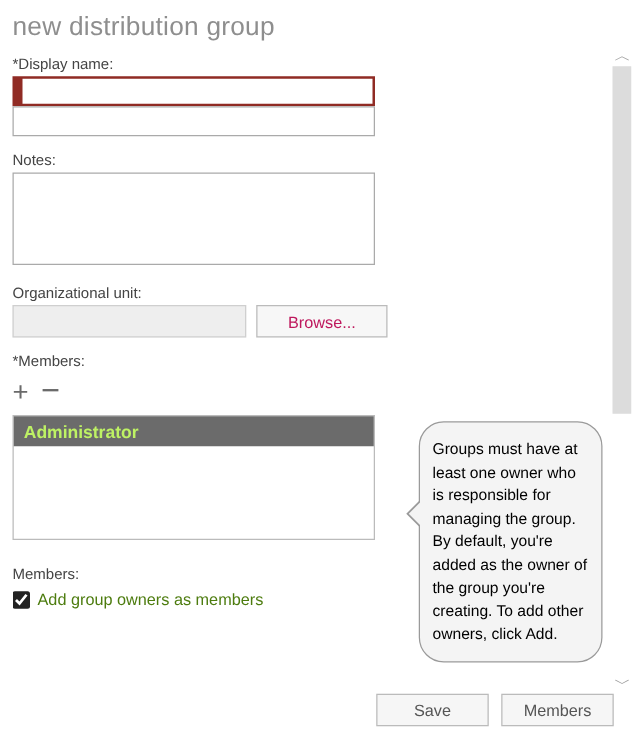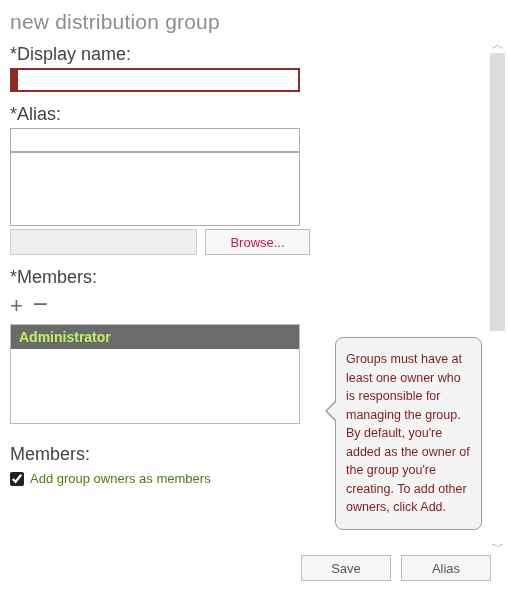--- a/index.html
+++ b/index.html
@@ -19,21 +19,21 @@
       font-weight: 400;
       color: #8e8e8e;
       margin-bottom: 10px;
       letter-spacing: 0.2px;
     }
     .form-area {
       width: 300px;
     }
     .field-label {
       color: #444;
-      font-size: 18px;
+      font-size: 12px;
       margin-bottom: 3px;
       margin-top: 12px;
       display: block;
     }
     .text-input {
       width: 290px;
       height: 24px;
       border: 1px solid #aaa;
       padding: 2px 4px;
       font-family: inherit;
@@ -170,26 +170,26 @@
       height: 278px;
       cursor: pointer;
     }
     
     .tooltip {
       position: absolute;
       left: 335px;
       top: 337px;
       width: 147px;
       border: 1px solid #9a9a9a;
-      border-radius: 8px;
+      border-radius: 20px;
       background: #f4f4f4;
       padding: 12px 10px;
       font-size: 12.5px;
       line-height: 1.48;
-      color: #7f1d1d;
+      color: #000000;
     }
     .tooltip::before {
       content: "";
       position: absolute;
       left: -11px;
       top: 62px;
       width: 0; height: 0;
       border-top: 11px solid transparent;
       border-bottom: 11px solid transparent;
       border-right: 11px solid #9a9a9a;
@@ -208,25 +208,26 @@
 </head>
 <body>
 
 <div class="page-title">new distribution group</div>
 
 <div class="form-area">
 
   <label class="field-label" style="margin-top:0;">*Display name:</label>
   <input type="text" class="text-input required" value="" style="">
 
-  <label class="field-label">*Alias:</label>
   <input type="text" class="text-input" value="" style="">
 
+  <label class="field-label">Notes:</label>
   <textarea class="textarea-input" style=""></textarea>
 
+  <label class="field-label">Organizational unit:</label>
   <div class="ou-row">
     <input type="text" class="ou-input" readonly="" value="" style="">
     <button class="browse-btn">Browse...</button>
   </div>
 
   <label class="field-label">*Members:</label>
   <div class="icon-row">
     <span class="icon-btn">+</span>
     <span class="icon-btn minus">−</span>
   </div>
@@ -247,14 +248,14 @@
 <div class="tooltip">Groups must have at least one owner who is responsible for managing the group. By default, you're added as the owner of the group you're creating. To add other owners, click Add.</div>
 
 <div class="scroll-track">
   <div class="scroll-arrow up">︿</div>
   <div class="scroll-thumb"></div>
   <div class="scroll-arrow down">﹀</div>
 </div>
 
 <div class="button-row">
   <button class="action-btn">Save</button>
-  <button class="action-btn">Alias</button>
+  <button class="action-btn">Members</button>
 </div>
 
 </body></html>

